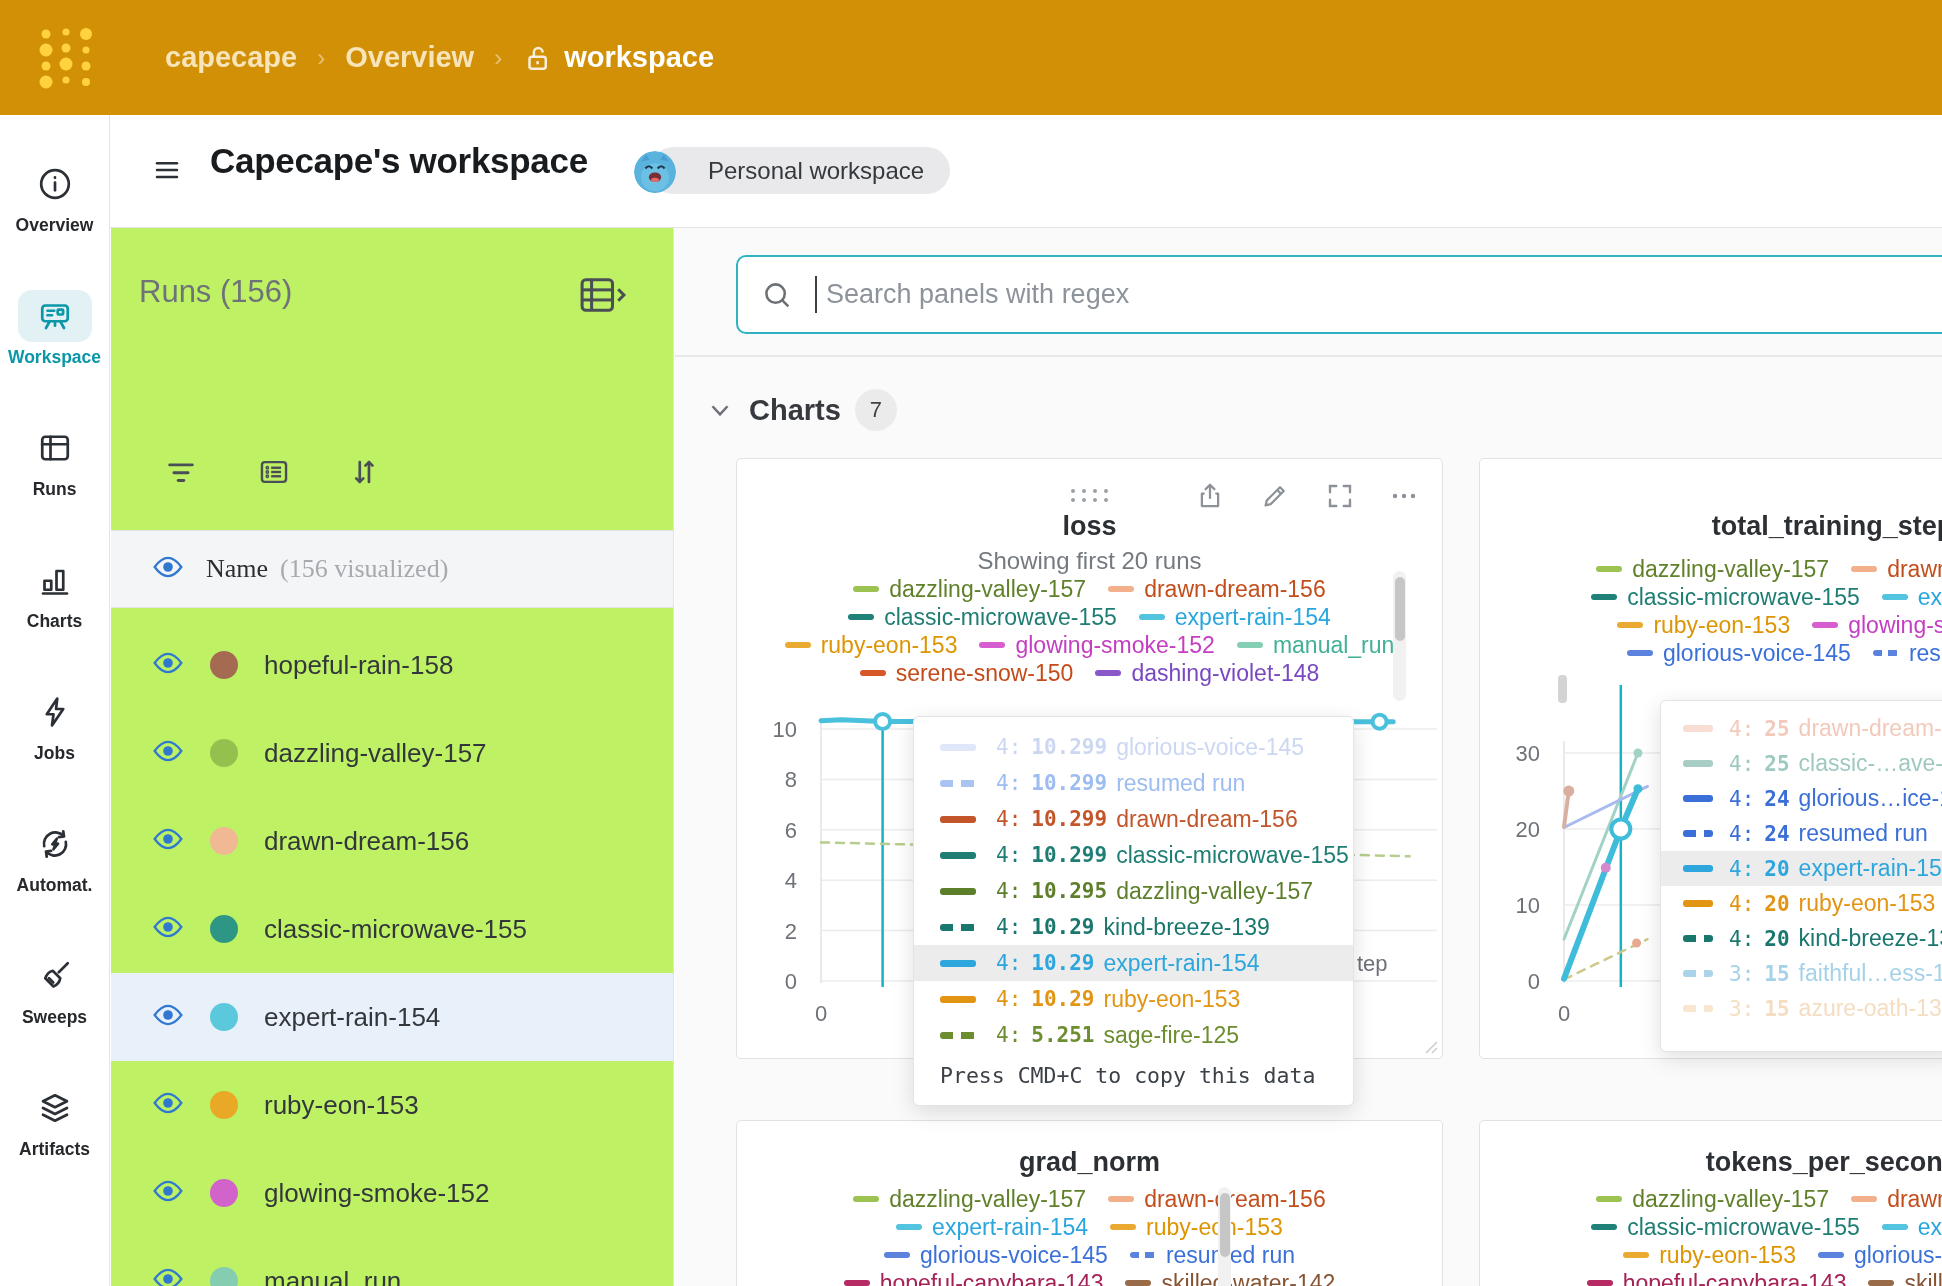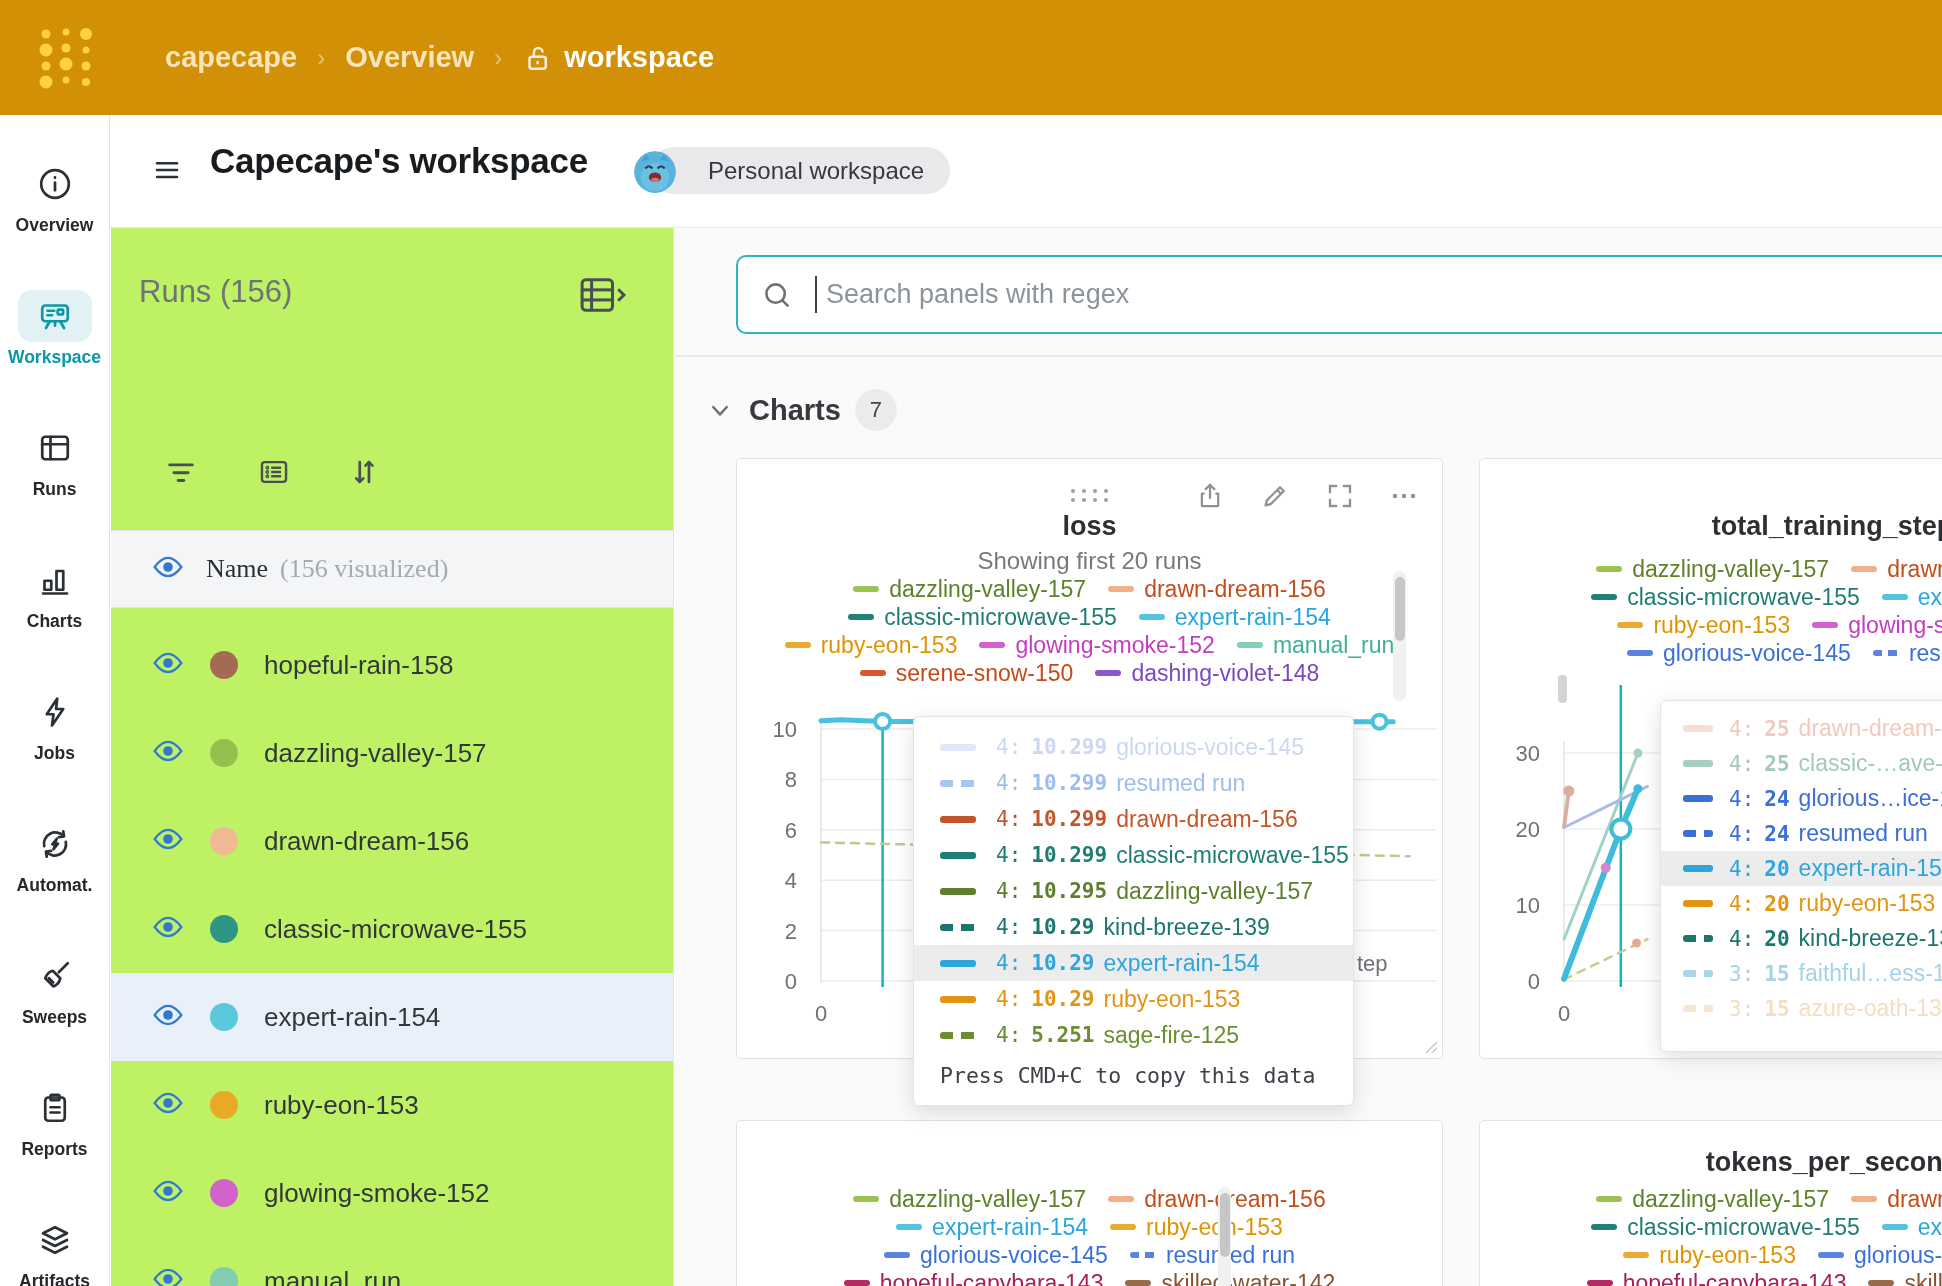--- a/index.html
+++ b/index.html
@@ -204,31 +204,20 @@
       </div>
       <div class="rail-item">
         <span class="ic">
           <svg width="36" height="36" viewBox="0 0 24 24" fill="none" stroke="currentColor" stroke-width="1.8" stroke-linecap="round" stroke-linejoin="round">
             <line x1="14.5" y1="9.5" x2="20.5" y2="3.5"></line>
             <path d="M5.5 13.5l5.5 5.5c2.2-.9 4-2.8 4.5-5.5l-5-5c-2.8.5-4.2 3-5 5z"></path>
             <line x1="8" y1="13.5" x2="10.8" y2="16.3"></line>
           </svg>
         </span>
         <span class="lb">Sweeps</span>
-      </div>
-      <div class="rail-item">
-        <span class="ic">
-          <svg width="36" height="36" viewBox="0 0 24 24" fill="none" stroke="currentColor" stroke-width="1.8" stroke-linecap="round" stroke-linejoin="round">
-            <rect x="5.5" y="5" width="13" height="15.5" rx="2"></rect>
-            <rect x="9" y="3.2" width="6" height="3.6" rx="1"></rect>
-            <line x1="9" y1="11.5" x2="15" y2="11.5"></line>
-            <line x1="9" y1="15" x2="15" y2="15"></line>
-          </svg>
-        </span>
-        <span class="lb">Reports</span>
       </div>
       <div class="rail-item">
         <span class="ic">
           <svg width="36" height="36" viewBox="0 0 24 24" fill="none" stroke="currentColor" stroke-width="1.8" stroke-linecap="round" stroke-linejoin="round">
             <path d="M12 3.5L20 7.5 12 11.5 4 7.5z"></path>
             <path d="M4 12l8 4 8-4"></path>
             <path d="M4 16.5l8 4 8-4"></path>
           </svg>
         </span>
         <span class="lb">Artifacts</span>
@@ -539,20 +528,21 @@
           <polyline points="54,270.48 137.509,230.2" fill="none" stroke="#cdc98c" stroke-width="2.5" stroke-dasharray="8 7" stroke-linecap="round" stroke-linejoin="round"></polyline>
           <polyline points="54,269.72 110.8135,120 127.926,79.72" fill="none" stroke="#3fbcd9" stroke-width="6" stroke-linecap="round" stroke-linejoin="round"></polyline>
           <circle cx="127.926" cy="79.72" r="4.5" fill="#3fbcd9"></circle>
           <circle cx="110.8135" cy="120" r="9.5" fill="#ffffff" stroke="#3fbcd9" stroke-width="4"></circle>
           <circle cx="95.7545" cy="158.76" r="5" fill="#d489ce"></circle>
           <circle cx="126.55699999999999" cy="234" r="4.5" fill="#e9a98f"></circle>
         </svg>
     </div>
 
     <div class="panel" id="panel-grad">
+      <div class="ptitle low">grad_norm</div>
       <div class="plegend" id="legend-grad" style="top:62px;">
           <div class="lrow"><span class="li">
               <span class="sw" style="background: rgb(156, 194, 82);"></span>
               <span class="lt" style="color: rgb(96, 128, 42);">dazzling-valley-157</span>
             </span><span class="li">
               <span class="sw" style="background: rgb(242, 176, 138);"></span>
               <span class="lt" style="color: rgb(194, 78, 29);">drawn-dream-156</span>
             </span></div>
           <div class="lrow"><span class="li">
               <span class="sw" style="background: rgb(83, 196, 223);"></span>

